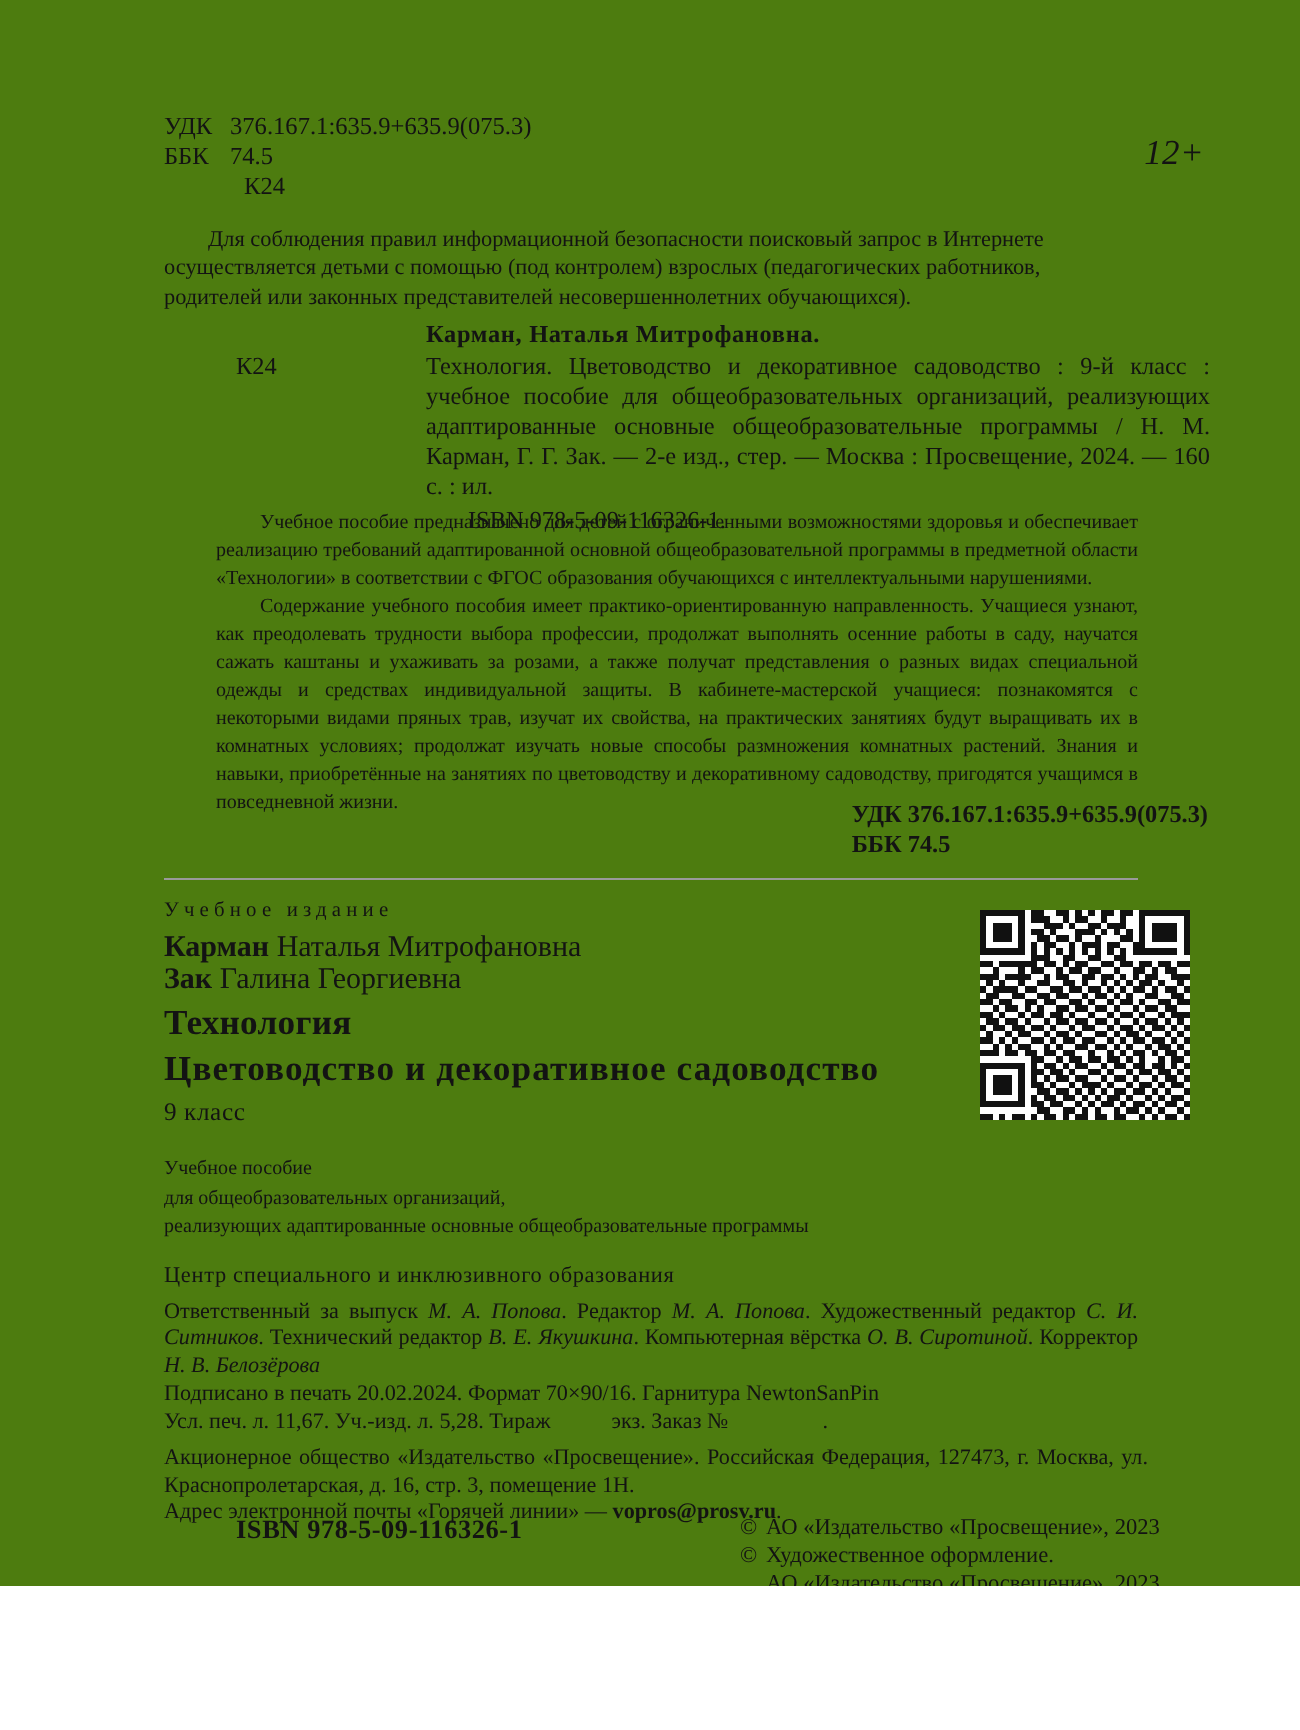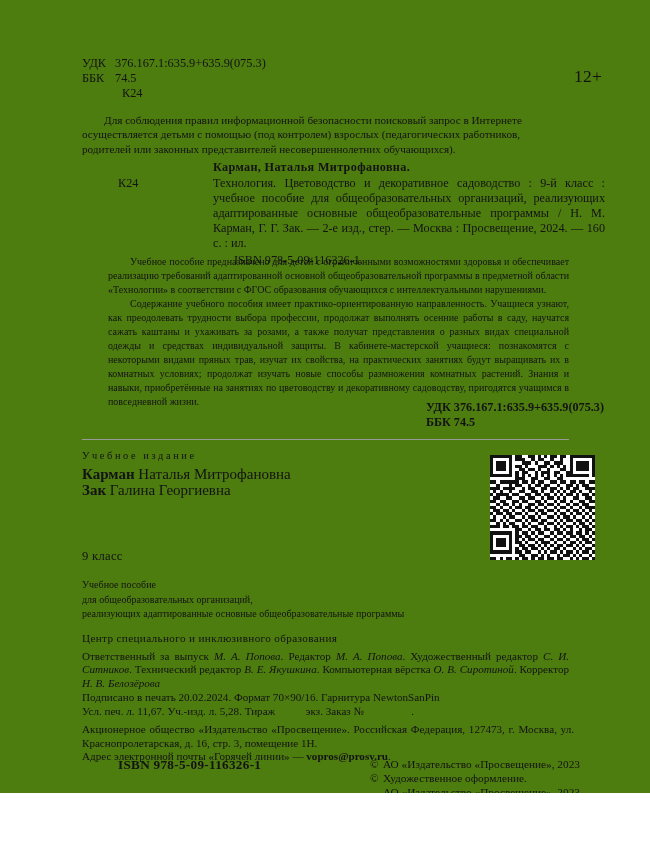--- a/index.html
+++ b/index.html
@@ -38,20 +38,21 @@
   .class-k24 {
     margin-left: 40px;
   }
 
   .age-mark {
     position: absolute;
     right: 48px;
     top: 66px;
     font-size: 17.5px;
     letter-spacing: 0.2px;
+    font-style: italic;
   }
 
   
   .safety {
     position: absolute;
     left: 82px;
     top: 113px;
     width: 487px;
     font-size: 11.2px;
     line-height: 14.4px;
@@ -302,20 +303,24 @@
     <div>
       <span class="sur">Карман</span>
       <span>Наталья Митрофановна</span>
     </div>
     <div>
       <span class="sur">Зак</span>
       <span>Галина Георгиевна</span>
     </div>
   </div>
 
+  <div class="title-block">
+    <div class="t1">Технология</div>
+    <div class="t2">Цветоводство и декоративное садоводство</div>
+  </div>
 
   <div class="grade">9 класс</div>
 
   <div class="subtitle">
     <div>Учебное пособие</div>
     <div>для общеобразовательных организаций,</div>
     <div>реализующих адаптированные основные общеобразовательные программы</div>
   </div>
 
   <div class="center-line">Центр специального и инклюзивного образования</div>

